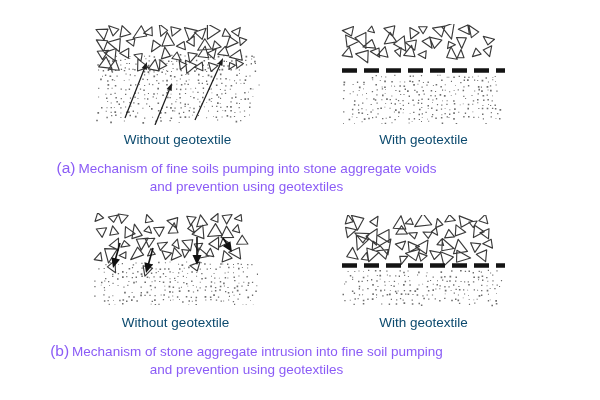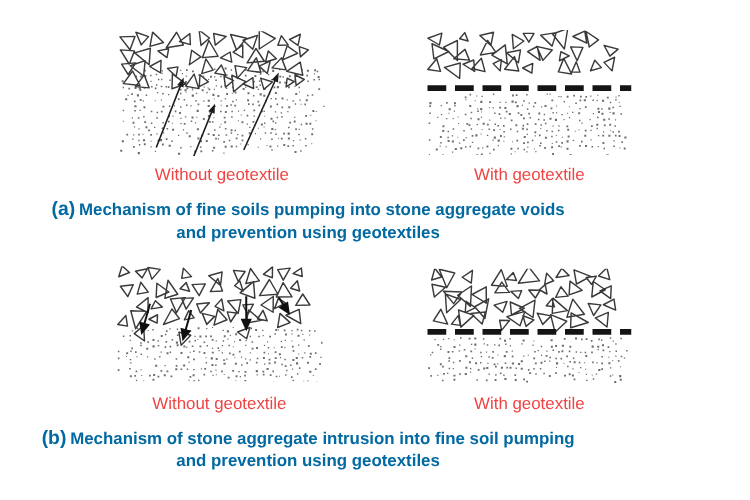--- a/index.html
+++ b/index.html
@@ -4,25 +4,25 @@
 <style>
   html,body{margin:0;padding:0;background:#ffffff;}
   .figure{
     position:relative;width:600px;height:400px;overflow:hidden;
     font-family:"Liberation Sans","DejaVu Sans",sans-serif;
     background:#ffffff;
   }
   .panel{position:absolute;display:block;}
   .plabel{
     position:absolute;width:165px;text-align:center;
-    font-size:13.5px;line-height:15px;color:#ef4444;
+    font-size:13.5px;line-height:15px;color:#0c4a6e;
   }
   .caption{
     position:absolute;left:0;width:493px;text-align:center;
-    font-size:13.5px;line-height:17.5px;color:#0369a1;font-weight:bold;
+    font-size:13.5px;line-height:17.5px;color:#8b5cf6;
   }
   .caption .marker{font-size:15.5px;margin-right:3px;}
 </style>
 </head>
 <body>
 
 <div class="figure" id="fig" style="background: rgb(255, 255, 255); color: rgb(59, 59, 59);">
 
   <svg id="svg-a-left" class="panel" style="left:95px;top:25px" width="165" height="100" viewBox="0 0 165 100">
       <path d="M12.8 30.1h1.2v1.2h-1.2ZM16 30.2h1.5v1.5h-1.5ZM20.4 30.8h1.3v1.3h-1.3ZM30 30.1h1.1v1.1h-1.1ZM34.4 31.1h1v1h-1ZM49.1 30.8h0.9v0.9h-0.9ZM53.8 30.4h1.4v1.4h-1.4ZM58.6 31.3h1.5v1.5h-1.5ZM71.8 28.6h0.9v0.9h-0.9ZM76.2 29.8h1.2v1.2h-1.2ZM81.8 30.6h1.1v1.1h-1.1ZM84.7 28.9h1.6v1.6h-1.6ZM89.5 30.4h1.1v1.1h-1.1ZM100.9 30.1h1.5v1.5h-1.5ZM105.5 28.9h1.3v1.3h-1.3ZM110 31.4h1.6v1.6h-1.6ZM114.8 31.4h1.3v1.3h-1.3ZM116.5 30h1.1v1.1h-1.1ZM122.7 30.8h1.7v1.7h-1.7ZM128.2 29.8h1.4v1.4h-1.4ZM132 29.4h1v1h-1ZM146.6 30.4h0.8v0.8h-0.8ZM150.5 30.7h1.7v1.7h-1.7ZM156.3 30.4h1.5v1.5h-1.5ZM158.3 31.5h1.3v1.3h-1.3ZM13.3 35.3h1.4v1.4h-1.4ZM17.1 35.3h1.7v1.7h-1.7ZM20.6 34.9h1.5v1.5h-1.5ZM25.1 34.8h1.2v1.2h-1.2ZM29.6 33.9h1.2v1.2h-1.2ZM34.2 33.1h1v1h-1ZM50.4 33.3h1v1h-1ZM53.6 35.3h1.1v1.1h-1.1ZM59.1 35.2h1.5v1.5h-1.5ZM63.7 34.3h1.3v1.3h-1.3ZM67.5 35.4h0.9v0.9h-0.9ZM73 35.6h1.5v1.5h-1.5ZM76.2 35.9h1v1h-1ZM81.1 35.6h1.2v1.2h-1.2ZM86 34.4h1.1v1.1h-1.1ZM89.8 35.8h1.3v1.3h-1.3ZM96 34.6h1.2v1.2h-1.2ZM100.9 34.8h1.4v1.4h-1.4ZM108.5 34.9h1.6v1.6h-1.6ZM112.8 33.4h1.4v1.4h-1.4ZM119.4 34.1h1v1h-1ZM128.5 35.5h1.5v1.5h-1.5ZM131 36h1.1v1.1h-1.1ZM136.1 35.2h1.5v1.5h-1.5ZM141.7 35h1.3v1.3h-1.3ZM146.6 34.5h0.9v0.9h-0.9ZM150.1 34.8h1.3v1.3h-1.3ZM156.2 33.6h0.9v0.9h-0.9ZM159.1 35.8h1.6v1.6h-1.6ZM2.3 39.2h1.6v1.6h-1.6ZM7.1 40.4h1.7v1.7h-1.7ZM10.7 38.2h1.5v1.5h-1.5ZM25.3 39.5h1v1h-1ZM31.3 37.9h1.2v1.2h-1.2ZM33.9 38h1.1v1.1h-1.1ZM40.4 38.5h1.2v1.2h-1.2ZM48.8 39.3h1v1h-1ZM53 39.8h1.5v1.5h-1.5ZM68.6 38.5h1.6v1.6h-1.6ZM71.5 38h0.9v0.9h-0.9ZM77.2 38.5h1.3v1.3h-1.3ZM85.6 40h0.9v0.9h-0.9ZM89.4 38.4h1v1h-1ZM93.6 37.8h1.6v1.6h-1.6ZM99.6 39.4h1.4v1.4h-1.4ZM107.5 39.5h1.4v1.4h-1.4ZM112.1 39.4h1.1v1.1h-1.1ZM121.9 38.2h1.1v1.1h-1.1ZM128.1 40.2h1.6v1.6h-1.6ZM132.4 40.3h1.4v1.4h-1.4ZM137 38.6h1.2v1.2h-1.2ZM140.5 38.4h1.2v1.2h-1.2ZM146.1 39h1.4v1.4h-1.4ZM150.9 39.3h1.2v1.2h-1.2ZM155.7 38.1h1.3v1.3h-1.3ZM159.8 37.9h1.2v1.2h-1.2ZM3 44.4h1.1v1.1h-1.1ZM16 44.9h1.7v1.7h-1.7ZM20.4 43.7h1v1h-1ZM29.7 42.3h1.2v1.2h-1.2ZM39.2 44h1.4v1.4h-1.4ZM54.1 44.8h1.5v1.5h-1.5ZM58.3 44.6h1.4v1.4h-1.4ZM63.3 44.6h1.4v1.4h-1.4ZM67.9 44.2h0.9v0.9h-0.9ZM71.1 45h0.8v0.8h-0.8ZM77.6 43.1h1v1h-1ZM81.6 43.3h0.9v0.9h-0.9ZM84.6 42.8h1v1h-1ZM101 44.1h1.1v1.1h-1.1ZM109.6 43.9h1.5v1.5h-1.5ZM112.6 42.5h1.2v1.2h-1.2ZM117 43.3h0.9v0.9h-0.9ZM123.8 44.1h1.5v1.5h-1.5ZM7.7 45.1h1.4v1.4h-1.4ZM12.6 44.5h1.6v1.6h-1.6ZM16.7 46.3h1.4v1.4h-1.4ZM19.9 44.4h1.5v1.5h-1.5ZM25.8 43.7h1.3v1.3h-1.3ZM28.8 44.9h1.4v1.4h-1.4ZM33.6 43.5h1.3v1.3h-1.3ZM37.4 43.7h1.2v1.2h-1.2ZM48.7 45.9h1.5v1.5h-1.5ZM52.6 46.3h1.6v1.6h-1.6ZM58.5 46.3h1.1v1.1h-1.1ZM62.7 45h1.2v1.2h-1.2ZM66.4 46.4h1.5v1.5h-1.5ZM71.8 45.7h1.4v1.4h-1.4ZM76 46h0.9v0.9h-0.9ZM81.5 44h1.2v1.2h-1.2ZM85.6 45h1.2v1.2h-1.2ZM90.9 44h1.4v1.4h-1.4ZM94.2 44.9h1.3v1.3h-1.3ZM99.1 45.3h1.6v1.6h-1.6ZM111.1 45.9h1.1v1.1h-1.1ZM116.5 45.9h1v1h-1ZM126.5 43.8h1.7v1.7h-1.7ZM135.4 44h1.5v1.5h-1.5ZM140.5 43.6h1v1h-1ZM143.8 44.4h1.2v1.2h-1.2ZM159.7 45.5h1.4v1.4h-1.4ZM7 50.8h0.9v0.9h-0.9ZM9.9 49.6h1.4v1.4h-1.4ZM14.5 50.4h1.7v1.7h-1.7ZM21.5 50.6h1.2v1.2h-1.2ZM30.5 48.5h1.1v1.1h-1.1ZM34.7 49.3h1.3v1.3h-1.3ZM39.4 50.1h1.1v1.1h-1.1ZM49 49.2h1.2v1.2h-1.2ZM53.6 48.4h0.8v0.8h-0.8ZM58.4 50.6h1.7v1.7h-1.7ZM61.7 49.1h1.1v1.1h-1.1ZM70.1 48.4h1.1v1.1h-1.1ZM74.9 50h1.7v1.7h-1.7ZM78.9 50.9h1.6v1.6h-1.6ZM85.9 49.4h1.5v1.5h-1.5ZM90.4 49.1h0.9v0.9h-0.9ZM92.7 48.2h1.5v1.5h-1.5ZM103 48.8h1.6v1.6h-1.6ZM107.4 51h1.1v1.1h-1.1ZM112.7 49.6h1.7v1.7h-1.7ZM115.6 50.7h1.7v1.7h-1.7ZM120.1 49.5h1v1h-1ZM124.9 48.6h1.6v1.6h-1.6ZM141.2 49.4h1.6v1.6h-1.6ZM144.1 48.1h0.8v0.8h-0.8ZM150.6 50.7h1.2v1.2h-1.2ZM154.4 50.4h1.2v1.2h-1.2ZM5.1 53.5h1.7v1.7h-1.7ZM12.1 55.3h1.4v1.4h-1.4ZM16.8 54.1h1.5v1.5h-1.5ZM19.2 55.2h0.9v0.9h-0.9ZM28.8 55.1h0.8v0.8h-0.8ZM33.7 54.4h0.9v0.9h-0.9ZM47.3 53.5h1.4v1.4h-1.4ZM51.9 54.1h1.2v1.2h-1.2ZM61.2 55h1.2v1.2h-1.2ZM67.5 55.3h1.1v1.1h-1.1ZM71.2 54.7h1.7v1.7h-1.7ZM76 53.8h0.8v0.8h-0.8ZM81.4 55.2h1v1h-1ZM84.8 53.5h1.1v1.1h-1.1ZM90.7 55.5h1.3v1.3h-1.3ZM93.6 54.4h0.9v0.9h-0.9ZM102.7 54.4h1.5v1.5h-1.5ZM111 55.6h1.3v1.3h-1.3ZM117.3 54.9h1.2v1.2h-1.2ZM121.4 53.3h1.1v1.1h-1.1ZM125 53.3h1.3v1.3h-1.3ZM130.3 53h1.5v1.5h-1.5ZM134.3 54.4h0.9v0.9h-0.9ZM139 55.2h1.1v1.1h-1.1ZM144.5 54.5h1.1v1.1h-1.1ZM149.6 54.3h1.6v1.6h-1.6ZM12.5 59.1h1.7v1.7h-1.7ZM19.8 60h1.5v1.5h-1.5ZM35 59.5h1.5v1.5h-1.5ZM40.1 59.3h1.2v1.2h-1.2ZM44.1 59.2h0.9v0.9h-0.9ZM49.1 60h1.1v1.1h-1.1ZM53.8 58.6h1.2v1.2h-1.2ZM57.2 59.1h1.1v1.1h-1.1ZM63.1 57.8h1.3v1.3h-1.3ZM71.1 58.9h1.7v1.7h-1.7ZM76.4 59.4h1.2v1.2h-1.2ZM81.4 58.7h0.9v0.9h-0.9ZM85.9 59h1.5v1.5h-1.5ZM89.3 58.3h1.2v1.2h-1.2ZM92.5 58.7h1.4v1.4h-1.4ZM103.4 57.6h1.3v1.3h-1.3ZM106.7 57.8h1.3v1.3h-1.3ZM111.7 58.6h1.4v1.4h-1.4ZM120.9 59.4h1.6v1.6h-1.6ZM126.2 57.8h1.3v1.3h-1.3ZM130.2 60.2h1.3v1.3h-1.3ZM135.6 60h1.6v1.6h-1.6ZM140.8 57.6h1.1v1.1h-1.1ZM145.5 57.9h0.8v0.8h-0.8ZM148.5 57.8h1.3v1.3h-1.3ZM163.6 59.5h1v1h-1ZM3.2 62.8h1.1v1.1h-1.1ZM12.4 62.9h1.3v1.3h-1.3ZM16.6 62.7h1v1h-1ZM25.6 63.5h1.3v1.3h-1.3ZM30.3 64.3h1.2v1.2h-1.2ZM33.7 63.5h1.4v1.4h-1.4ZM44.8 63.4h1.3v1.3h-1.3ZM48.3 64.6h1.5v1.5h-1.5ZM62.3 62.8h1.7v1.7h-1.7ZM72.2 64.8h0.9v0.9h-0.9ZM81 63.5h1.3v1.3h-1.3ZM84.9 63.8h1.5v1.5h-1.5ZM90.1 63.5h1.2v1.2h-1.2ZM95.4 63.4h0.9v0.9h-0.9ZM100 62.7h1.1v1.1h-1.1ZM107.7 62.5h1.4v1.4h-1.4ZM113.8 63.3h1.4v1.4h-1.4ZM115.8 63.4h1.1v1.1h-1.1ZM124.9 64h1v1h-1ZM129.5 64.7h1.2v1.2h-1.2ZM134.8 63.7h1v1h-1ZM154.9 62.9h1.6v1.6h-1.6ZM157.6 63.8h0.8v0.8h-0.8ZM10.4 68.8h1v1h-1ZM15.3 68.7h1.3v1.3h-1.3ZM19.5 67.8h1.2v1.2h-1.2ZM30 68.7h1.3v1.3h-1.3ZM39.6 67.4h1.4v1.4h-1.4ZM42.9 67.4h1v1h-1ZM49.2 69.2h1v1h-1ZM52.9 67.9h1.1v1.1h-1.1ZM58.2 68.2h1.6v1.6h-1.6ZM61.9 68.3h0.9v0.9h-0.9ZM67.3 69.4h1.5v1.5h-1.5ZM71.3 67h1.7v1.7h-1.7ZM75.6 68.7h0.9v0.9h-0.9ZM84 68.3h1.4v1.4h-1.4ZM89.9 67.9h1.2v1.2h-1.2ZM97.6 66.5h0.9v0.9h-0.9ZM102.3 66.8h1.3v1.3h-1.3ZM107.9 67.3h1.1v1.1h-1.1ZM116.5 67.5h0.8v0.8h-0.8ZM121.4 69.1h1.6v1.6h-1.6ZM126.3 68.3h1.2v1.2h-1.2ZM129.9 67.7h1.3v1.3h-1.3ZM140.3 68.4h1v1h-1ZM149.1 66.9h1.5v1.5h-1.5ZM153.1 66.7h0.9v0.9h-0.9ZM3.2 71.5h0.9v0.9h-0.9ZM11 72.4h1.5v1.5h-1.5ZM20.4 71.9h1.5v1.5h-1.5ZM25.7 73h1.2v1.2h-1.2ZM34.9 72.6h1.2v1.2h-1.2ZM39.4 71.6h1.3v1.3h-1.3ZM42.5 73.1h0.9v0.9h-0.9ZM49.3 73.3h1v1h-1ZM52 73.3h1.4v1.4h-1.4ZM57.6 71.3h1.2v1.2h-1.2ZM60.9 72.7h1v1h-1ZM72.1 71.7h1.5v1.5h-1.5ZM74.5 71.9h1.3v1.3h-1.3ZM81.4 73.9h0.8v0.8h-0.8ZM84.4 72h1.5v1.5h-1.5ZM95.3 71.1h0.9v0.9h-0.9ZM98.2 72h1.5v1.5h-1.5ZM102.4 73.7h1v1h-1ZM107 71.7h1.5v1.5h-1.5ZM113.7 73.8h1.6v1.6h-1.6ZM116.2 73h1.1v1.1h-1.1ZM123 71.4h1.3v1.3h-1.3ZM125 72.8h1.1v1.1h-1.1ZM136.4 72.3h1.4v1.4h-1.4ZM140 71.4h1.5v1.5h-1.5ZM145.6 74h1.1v1.1h-1.1ZM149.4 73.2h1.7v1.7h-1.7ZM152.5 73.2h1.5v1.5h-1.5ZM157.5 71.2h0.8v0.8h-0.8ZM12.2 76h0.9v0.9h-0.9ZM15.7 77.6h1v1h-1ZM21.4 76h1.5v1.5h-1.5ZM23.5 78.5h1.5v1.5h-1.5ZM28.2 76.3h1.1v1.1h-1.1ZM34.3 76.9h1.3v1.3h-1.3ZM38.2 77.3h1.3v1.3h-1.3ZM42.7 77.9h1.6v1.6h-1.6ZM51.2 78.3h1.1v1.1h-1.1ZM62.5 77.5h1.6v1.6h-1.6ZM76.2 78.3h1.2v1.2h-1.2ZM80.3 76.2h1.1v1.1h-1.1ZM84.9 77.3h1.3v1.3h-1.3ZM89.5 78.4h1.5v1.5h-1.5ZM92.6 78.7h1.2v1.2h-1.2ZM104.3 76.3h1.1v1.1h-1.1ZM106.3 78.6h0.9v0.9h-0.9ZM111.3 77.2h0.8v0.8h-0.8ZM115.8 76.1h0.9v0.9h-0.9ZM122 77.3h1.7v1.7h-1.7ZM124.8 78.2h0.9v0.9h-0.9ZM135.4 76.3h1.3v1.3h-1.3ZM141.2 77.6h1.3v1.3h-1.3ZM144 78h0.9v0.9h-0.9ZM154.5 77.6h1.2v1.2h-1.2ZM6 81.9h1.5v1.5h-1.5ZM11.5 82.3h1v1h-1ZM15.6 82h1.3v1.3h-1.3ZM18.9 81.9h0.9v0.9h-0.9ZM25.2 82.2h1.4v1.4h-1.4ZM30.1 81.5h1v1h-1ZM35.4 80.7h1v1h-1ZM47.4 82.8h1v1h-1ZM54 80.8h1.1v1.1h-1.1ZM56 83.1h1.6v1.6h-1.6ZM66.1 82.5h1.4v1.4h-1.4ZM71.1 81.5h1.5v1.5h-1.5ZM75.1 82.1h1.7v1.7h-1.7ZM79.4 82.5h1.3v1.3h-1.3ZM85.5 82.3h1.3v1.3h-1.3ZM89.5 80.7h1.2v1.2h-1.2ZM94.6 82.2h1v1h-1ZM98.3 82.8h1.4v1.4h-1.4ZM104 80.8h1.5v1.5h-1.5ZM108.9 81.4h0.9v0.9h-0.9ZM116.8 80.8h1.1v1.1h-1.1ZM121.1 80.7h1.3v1.3h-1.3ZM125.2 81.7h1.2v1.2h-1.2ZM131.5 81.1h1.5v1.5h-1.5ZM135.1 81h1.7v1.7h-1.7ZM143.6 82h1.2v1.2h-1.2ZM154 81.6h1.5v1.5h-1.5ZM2.4 87.1h1.7v1.7h-1.7ZM10.7 85.7h1.1v1.1h-1.1ZM15.6 86.8h1.1v1.1h-1.1ZM19.4 86.3h1.7v1.7h-1.7ZM25.5 87.6h0.8v0.8h-0.8ZM31.1 86.5h1.6v1.6h-1.6ZM33 86.2h1.7v1.7h-1.7ZM37.6 85.5h1.4v1.4h-1.4ZM42 87.4h1.2v1.2h-1.2ZM62.9 85h1.6v1.6h-1.6ZM65 87.1h1.6v1.6h-1.6ZM69.6 86.9h1.6v1.6h-1.6ZM77.1 85.1h1.4v1.4h-1.4ZM79.3 85.6h0.9v0.9h-0.9ZM83.6 87.8h1.4v1.4h-1.4ZM88 86.7h1.3v1.3h-1.3ZM93.6 85h1.4v1.4h-1.4ZM98.3 86.6h1.4v1.4h-1.4ZM103.8 85.6h0.8v0.8h-0.8ZM113 85.6h1v1h-1ZM121.9 85.7h1.3v1.3h-1.3ZM127.4 85.2h0.8v0.8h-0.8ZM129.7 85.1h1.4v1.4h-1.4ZM135.3 85h1.6v1.6h-1.6ZM139.4 86.9h1v1h-1ZM144.7 86.6h0.9v0.9h-0.9ZM148.9 85.4h1.2v1.2h-1.2ZM11.4 91.8h1.4v1.4h-1.4ZM16.1 90.1h1.2v1.2h-1.2ZM20.1 89.6h1.5v1.5h-1.5ZM25.4 91.9h1v1h-1ZM34.5 89.8h1.5v1.5h-1.5ZM39.9 90.7h1.7v1.7h-1.7ZM49.1 92.5h1.2v1.2h-1.2ZM57.2 91.8h0.9v0.9h-0.9ZM64.9 91.9h1.3v1.3h-1.3ZM75.5 92.4h1.6v1.6h-1.6ZM84.7 91.5h1.6v1.6h-1.6ZM89.5 91.3h1.7v1.7h-1.7ZM93.6 91.6h1.2v1.2h-1.2ZM97.2 89.7h0.9v0.9h-0.9ZM103 90.1h1v1h-1ZM111.2 92.3h0.9v0.9h-0.9ZM118.2 90.9h0.8v0.8h-0.8ZM120.6 91.4h1.5v1.5h-1.5ZM126.6 91.4h1v1h-1ZM131.6 90.1h1.6v1.6h-1.6ZM134.9 91.2h1.4v1.4h-1.4ZM138.9 90.9h1.2v1.2h-1.2ZM149.1 90.9h1.2v1.2h-1.2ZM154 89.6h0.8v0.8h-0.8ZM1.2 94.7h1.6v1.6h-1.6ZM15.2 96.6h1.7v1.7h-1.7ZM28.9 95.6h0.9v0.9h-0.9ZM47.4 97.1h1.7v1.7h-1.7ZM60.4 95.4h1.5v1.5h-1.5ZM65.3 95.3h1.5v1.5h-1.5ZM74.5 94.9h1.3v1.3h-1.3ZM83.7 97h0.9v0.9h-0.9ZM122 94.4h1.2v1.2h-1.2ZM140.6 95.8h1.6v1.6h-1.6ZM145.1 95.1h1.2v1.2h-1.2Z" fill="#555555" fill-opacity="0.85"></path>

